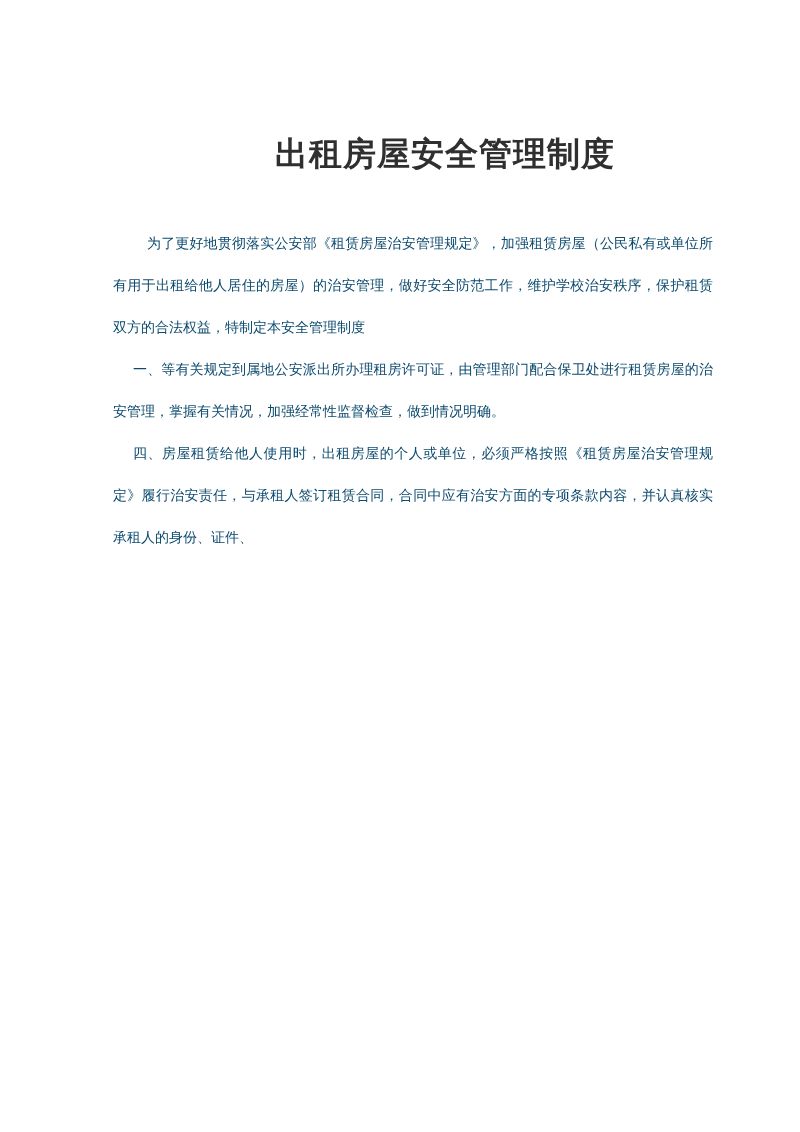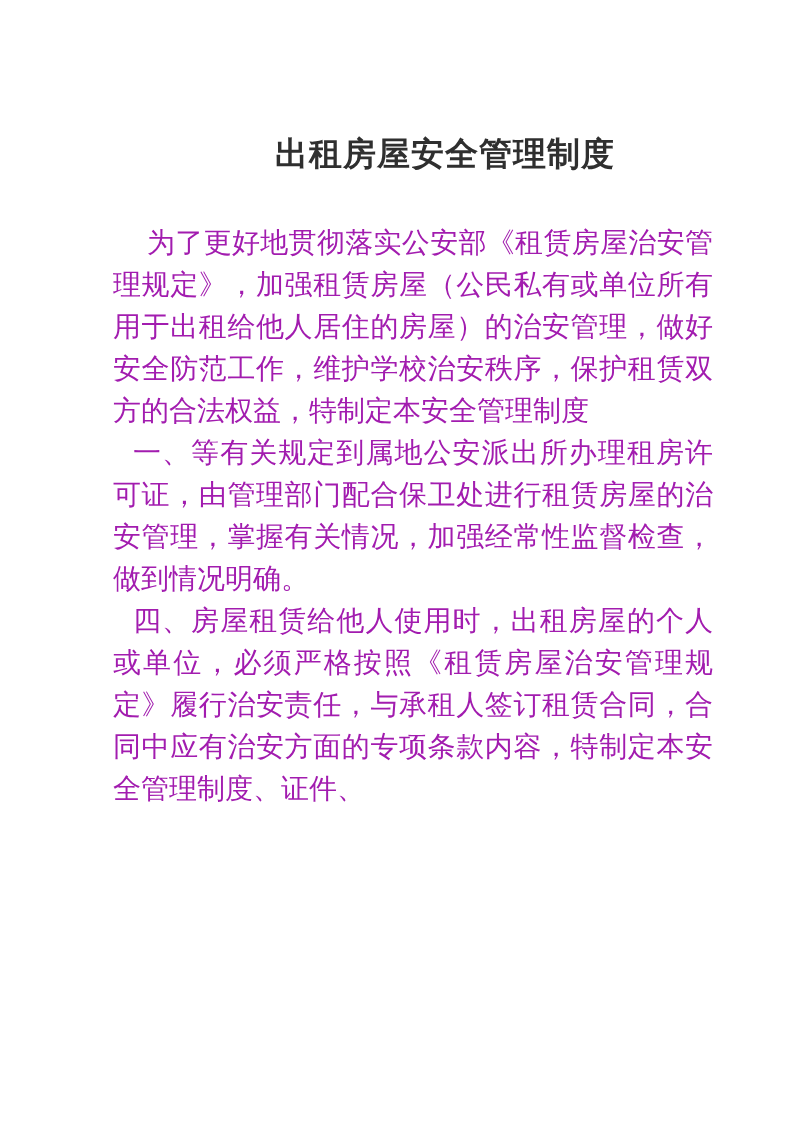--- a/index.html
+++ b/index.html
@@ -33,23 +33,23 @@
     line-height: 48px;
     color: #2f2f2f;
     letter-spacing: 1px;
     white-space: nowrap;
   }
   .content {
     margin-top: 44px;
     margin-left: 113px;
     width: 600px;
     font-family: "Liberation Sans", "DejaVu Sans", sans-serif;
-    font-size: 28px;
+    font-size: 14px;
     line-height: 42px;
-    color: #a21caf;
+    color: #0c4a6e;
     text-align: justify;
   }
   .content p {
     margin: 0;
     padding: 0;
   }
   .para-intro {
     text-indent: 34px;
   }
   .para-item {
@@ -58,15 +58,15 @@
 </style>
 </head>
 <body>
 
 <div class="page">
   <h1 class="doc-title">出租房屋安全管理制度</h1>
 
   <div class="content">
     <p class="para-intro">为了更好地贯彻落实公安部《租赁房屋治安管理规定》，加强租赁房屋（公民私有或单位所有用于出租给他人居住的房屋）的治安管理，做好安全防范工作，维护学校治安秩序，保护租赁双方的合法权益，特制定本安全管理制度</p>
     <p class="para-item">一、等有关规定到属地公安派出所办理租房许可证，由管理部门配合保卫处进行租赁房屋的治安管理，掌握有关情况，加强经常性监督检查，做到情况明确。</p>
-    <p class="para-item">四、房屋租赁给他人使用时，出租房屋的个人或单位，必须严格按照《租赁房屋治安管理规定》履行治安责任，与承租人签订租赁合同，合同中应有治安方面的专项条款内容，特制定本安全管理制度、证件、</p>
+    <p class="para-item">四、房屋租赁给他人使用时，出租房屋的个人或单位，必须严格按照《租赁房屋治安管理规定》履行治安责任，与承租人签订租赁合同，合同中应有治安方面的专项条款内容，并认真核实承租人的身份、证件、</p>
   </div>
 </div>
 
 </body></html>

